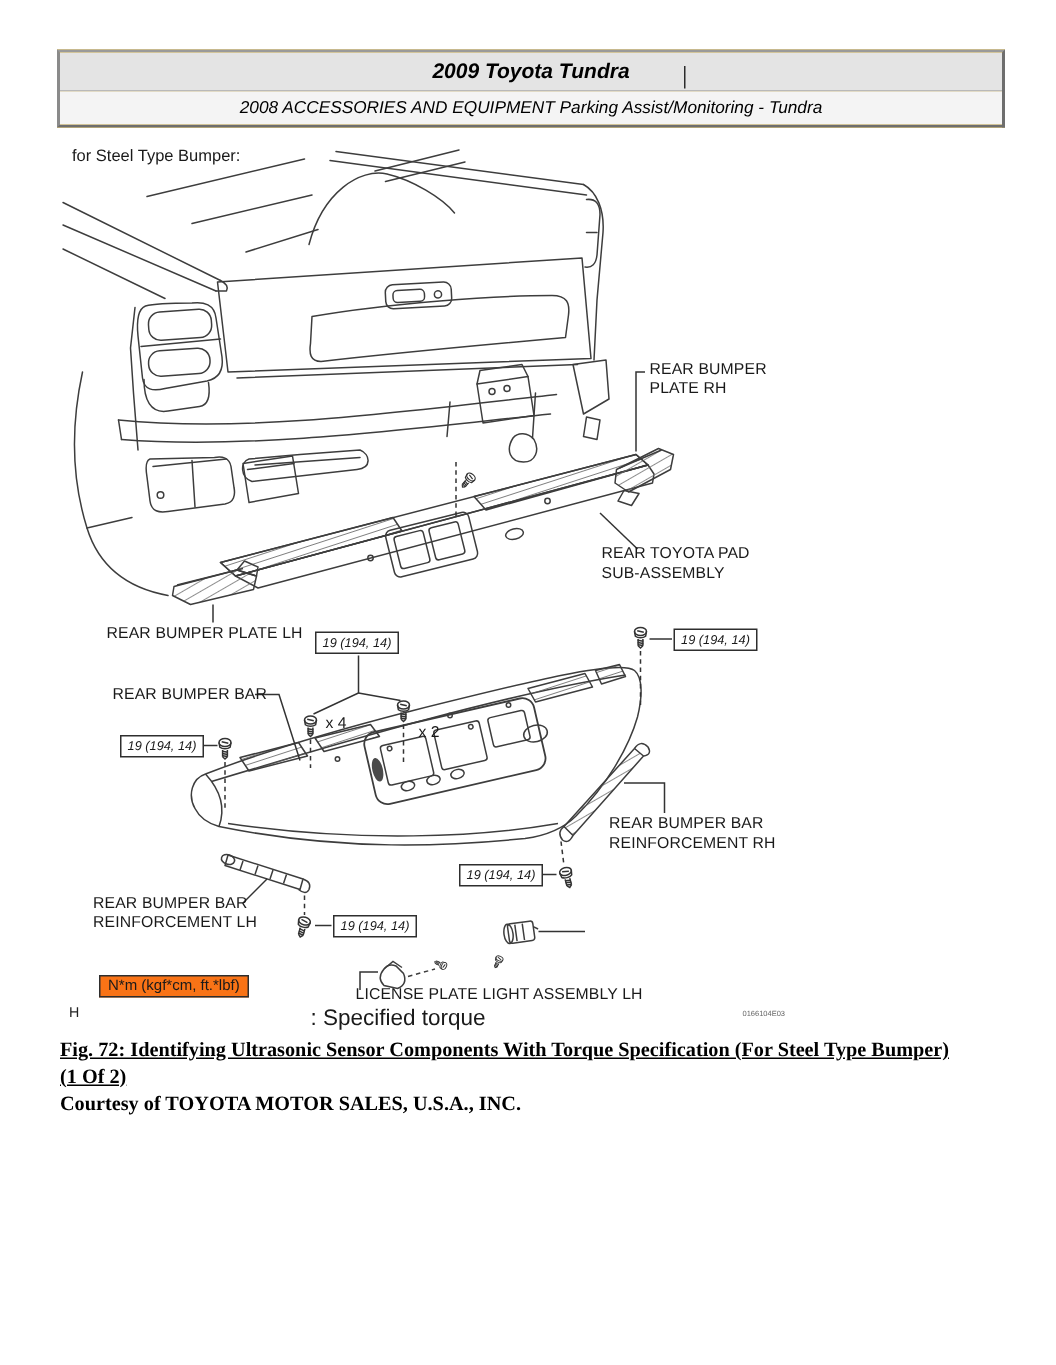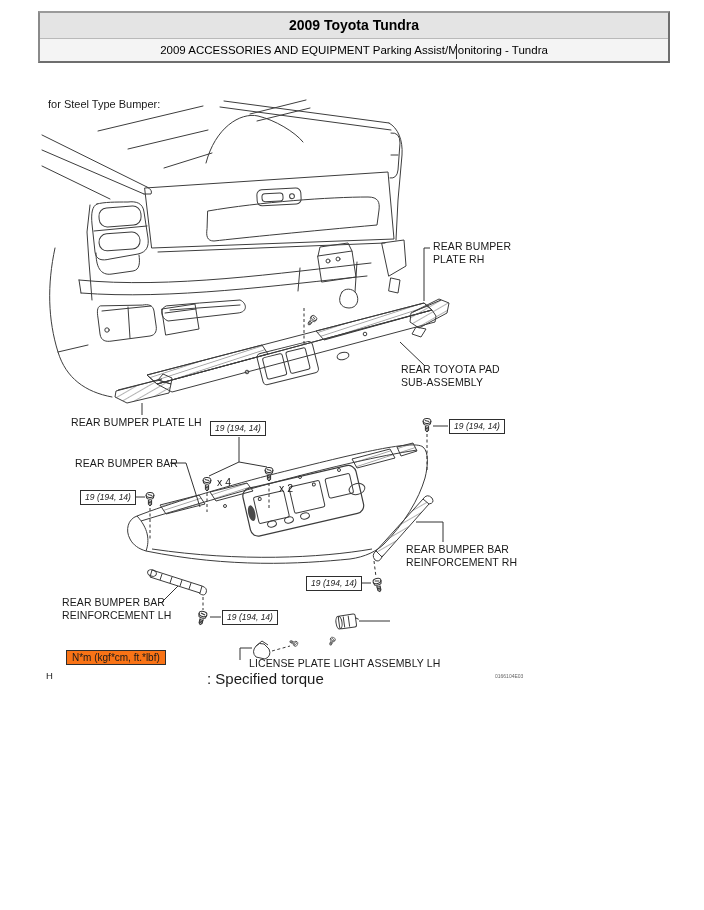--- a/index.html
+++ b/index.html
@@ -4,23 +4,24 @@
 <style>
   html,body{margin:0;padding:0;}
   body{
     width:704px;height:910px;background:#ffffff;
     font-family:"Liberation Sans",sans-serif;color:#111;
     position:relative;overflow:hidden;
   }
   .page{position:absolute;inset:0;}
   
   .hdr{
-    position:absolute;left:38px;top:11px;width:628px;
+    position:absolute;left:38px;top:33px;width:628px;
     border:2px solid #6e6e6e;border-top-color:#9a9a9a;border-left-color:#8a8a8a;
     background:#eab308;
+    font-style:italic;
   }
   .hdr-title{
     background:#e4e4e4;border-bottom:1px solid #b9b9b9;
     font-size:14px;font-weight:bold;text-align:center;
     height:25px;line-height:25px;color:#000;
   }
   .hdr-sub{
     background:#f4f4f4;font-size:11.5px;text-align:center;
     height:22px;line-height:22px;color:#000;position:relative;
   }
@@ -52,21 +53,21 @@
   .courtesy{font-size:13.5px;font-weight:bold;margin-top:2px;color:#000;}
   svg{position:absolute;left:0;top:0;}
 </style>
 </head>
 <body>
 
 <div class="page">
 
   <div class="hdr">
     <div class="hdr-title">2009 Toyota Tundra</div>
-    <div class="hdr-sub">2009 ACCESSORIES AND EQUIPMENT Parking Assist/Monitoring - Tundra</div>
+    <div class="hdr-sub">2008 ACCESSORIES AND EQUIPMENT Parking Assist/Monitoring - Tundra</div>
   </div>
   <div class="text-cursor"></div>
 
   <div class="intro">for Steel Type Bumper:</div>
 
   <svg width="704" height="910" viewBox="0 0 704 910">
     <defs>
       <pattern id="hatchFine" width="4.5" height="4.5" patternUnits="userSpaceOnUse" patternTransform="rotate(72)">
         <line x1="0" y1="0" x2="0" y2="4.5" stroke="#5a5a5a" stroke-width="1"></line>
       </pattern>
@@ -273,30 +274,35 @@
   <div class="lbl" style="left:433px;top:240px">REAR BUMPER
 PLATE RH</div>
   <div class="lbl" style="left:401px;top:363px">REAR TOYOTA PAD
 SUB-ASSEMBLY</div>
   <div class="lbl" style="left:71px;top:416px">REAR BUMPER PLATE LH</div>
   <div class="lbl" style="left:75px;top:457px">REAR BUMPER BAR</div>
   <div class="lbl" style="left:406px;top:543px">REAR BUMPER BAR
 REINFORCEMENT RH</div>
   <div class="lbl" style="left:62px;top:596px">REAR BUMPER BAR
 REINFORCEMENT LH</div>
-  <div class="lbl" style="left:249px;top:657px">LICENSE PLATE LIGHT ASSEMBLY LH</div>
+  <div class="lbl" style="left:237px;top:657px">LICENSE PLATE LIGHT ASSEMBLY LH</div>
 
   <div class="tq" style="left:210px;top:421px">19 (194, 14)</div>
   <div class="tq" style="left:449px;top:419px">19 (194, 14)</div>
   <div class="tq" style="left:80px;top:490px">19 (194, 14)</div>
   <div class="tq" style="left:306px;top:576px">19 (194, 14)</div>
   <div class="tq" style="left:222px;top:610px">19 (194, 14)</div>
 
   <div class="mult" style="left:217px;top:476px">x 4</div>
   <div class="mult" style="left:279px;top:482px">x 2</div>
 
   <div class="legend-box">N*m (kgf*cm, ft.*lbf)</div>
   <div class="legend-txt">: Specified torque</div>
   <div class="corner-h">H</div>
   <div class="dwg-code">0166104E03</div>
 
+  <div class="caption">
+    <div class="fig">Fig. 72: Identifying Ultrasonic Sensor Components With Torque Specification (For Steel Type Bumper)
+(1 Of 2)</div>
+    <div class="courtesy">Courtesy of TOYOTA MOTOR SALES, U.S.A., INC.</div>
+  </div>
 
 </div>
 
 </body></html>

